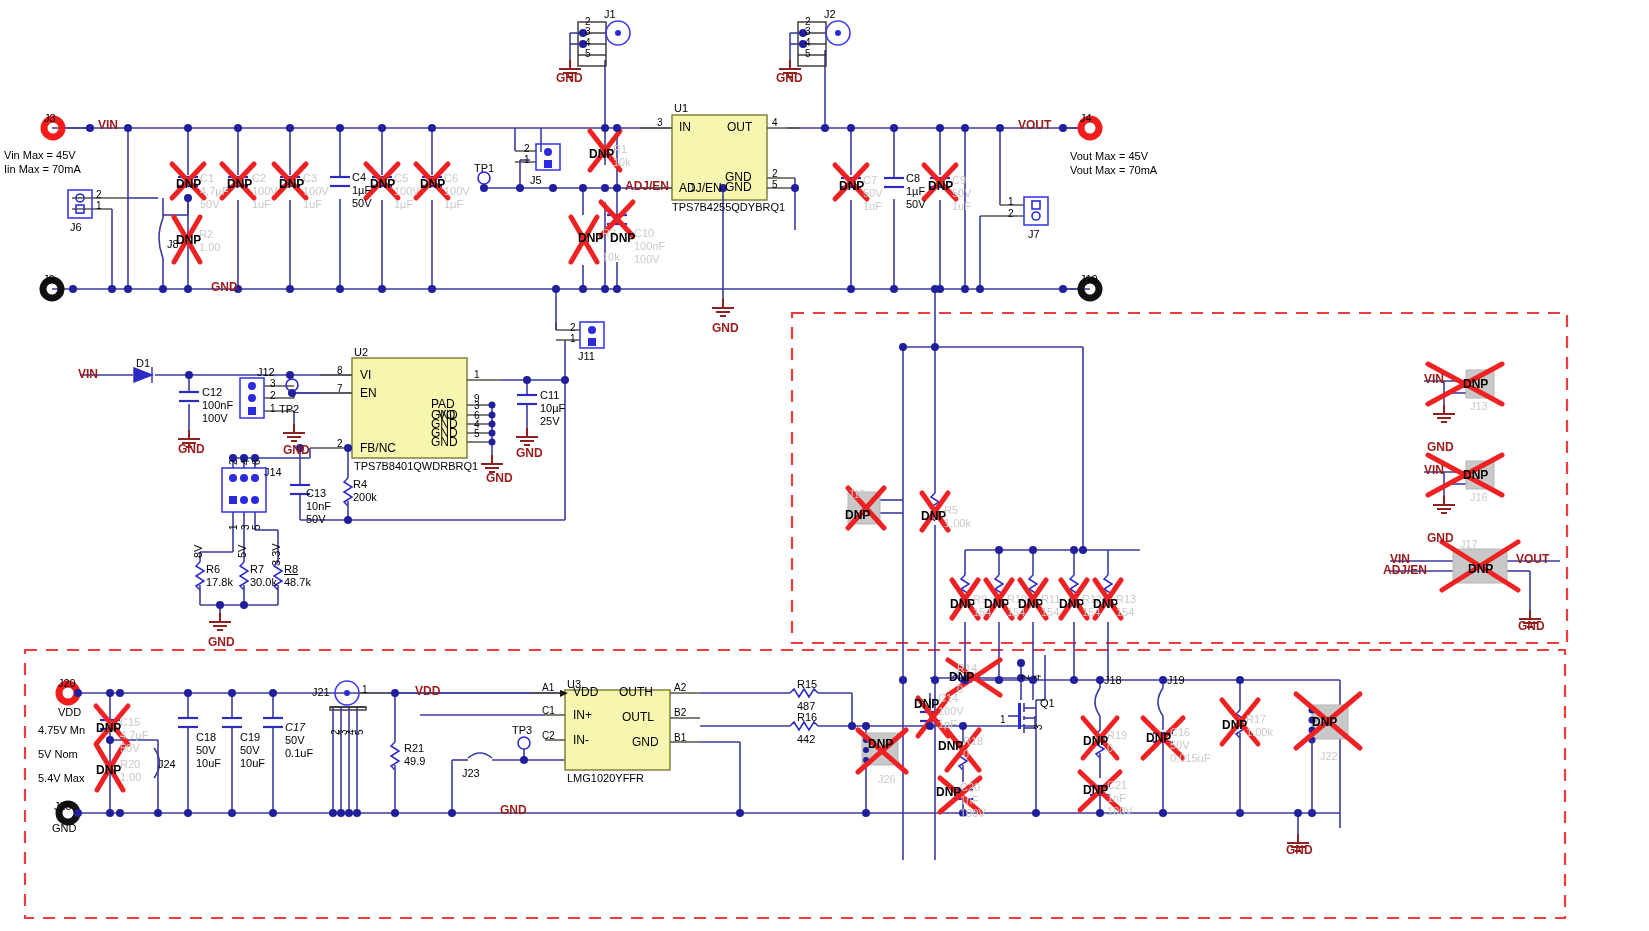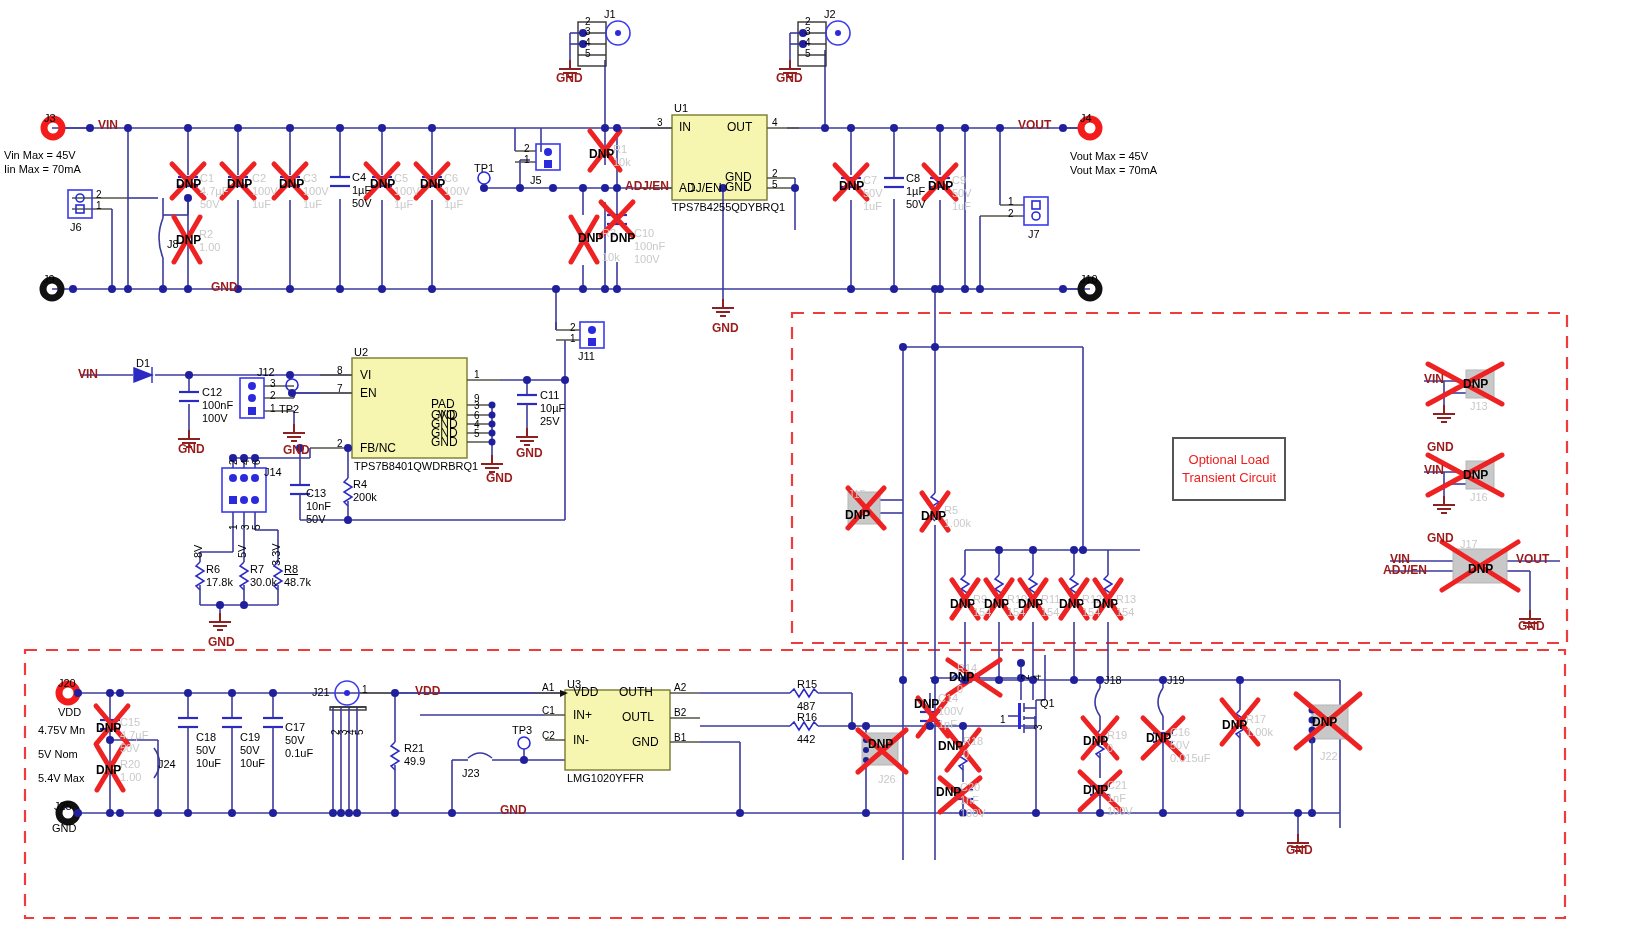--- a/index.html
+++ b/index.html
@@ -807,24 +807,20 @@
 <div class="t val rot90" style="left:236px;top:558px;">5V</div>
 <div class="t val rot90" style="left:270px;top:566px;">3.3V</div>
 <div class="t val" style="left:206px;top:563px;">R6</div>
 <div class="t val" style="left:206px;top:576px;">17.8k</div>
 <div class="t val" style="left:250px;top:563px;">R7</div>
 <div class="t val" style="left:250px;top:576px;">30.0k</div>
 <div class="t val" style="left:284px;top:563px;text-decoration:underline;">R8</div>
 <div class="t val" style="left:284px;top:576px;">48.7k</div>
 <div class="t net" style="left:208px;top:636px;">GND</div>
 
-<div class="optbox" style="left:1172px;top:437px;width:110px;height:60px;">
-  <div class="optlbl" style="margin-top:12px;">Optional Load</div>
-  <div class="optlbl">Transient Circuit</div>
-</div>
 
 <div class="t gry" style="left:848px;top:488px;">J15</div>
 <div class="t dnp" style="left:845px;top:509px;">DNP</div>
 <div class="t dnp" style="left:921px;top:510px;">DNP</div>
 <div class="t gry" style="left:944px;top:504px;">R5</div>
 <div class="t gry" style="left:944px;top:517px;">1.00k</div>
 <div class="t dnp" style="left:950px;top:598px;">DNP</div>
 <div class="t gry" style="left:973px;top:593px;">R9</div>
 <div class="t gry" style="left:973px;top:606px;">154</div>
 <div class="t dnp" style="left:984px;top:598px;">DNP</div>
@@ -869,21 +865,21 @@
 <div class="t gry" style="left:120px;top:771px;">1.00</div>
 <div class="t ref" style="left:158px;top:758px;">J24</div>
 <div class="t ref" style="left:54px;top:800px;">J25</div>
 <div class="t note" style="left:52px;top:822px;">GND</div>
 <div class="t val" style="left:196px;top:731px;">C18</div>
 <div class="t val" style="left:196px;top:744px;">50V</div>
 <div class="t val" style="left:196px;top:757px;">10uF</div>
 <div class="t val" style="left:240px;top:731px;">C19</div>
 <div class="t val" style="left:240px;top:744px;">50V</div>
 <div class="t val" style="left:240px;top:757px;">10uF</div>
-<div class="t val" style="left:285px;top:721px;">C17</div>
+<div class="t val" style="left:285px;top:721px;font-style:italic;">C17</div>
 <div class="t val" style="left:285px;top:734px;">50V</div>
 <div class="t val" style="left:285px;top:747px;">0.1uF</div>
 
 <div class="t ref" style="left:312px;top:686px;">J21</div>
 <div class="t pinno" style="left:362px;top:684px;">1</div>
 <div class="t pinno rot90" style="left:330px;top:735px;">2</div>
 <div class="t pinno rot90" style="left:338px;top:735px;">3</div>
 <div class="t pinno rot90" style="left:346px;top:735px;">4</div>
 <div class="t pinno rot90" style="left:354px;top:735px;">5</div>
 <div class="t val" style="left:404px;top:742px;">R21</div>

